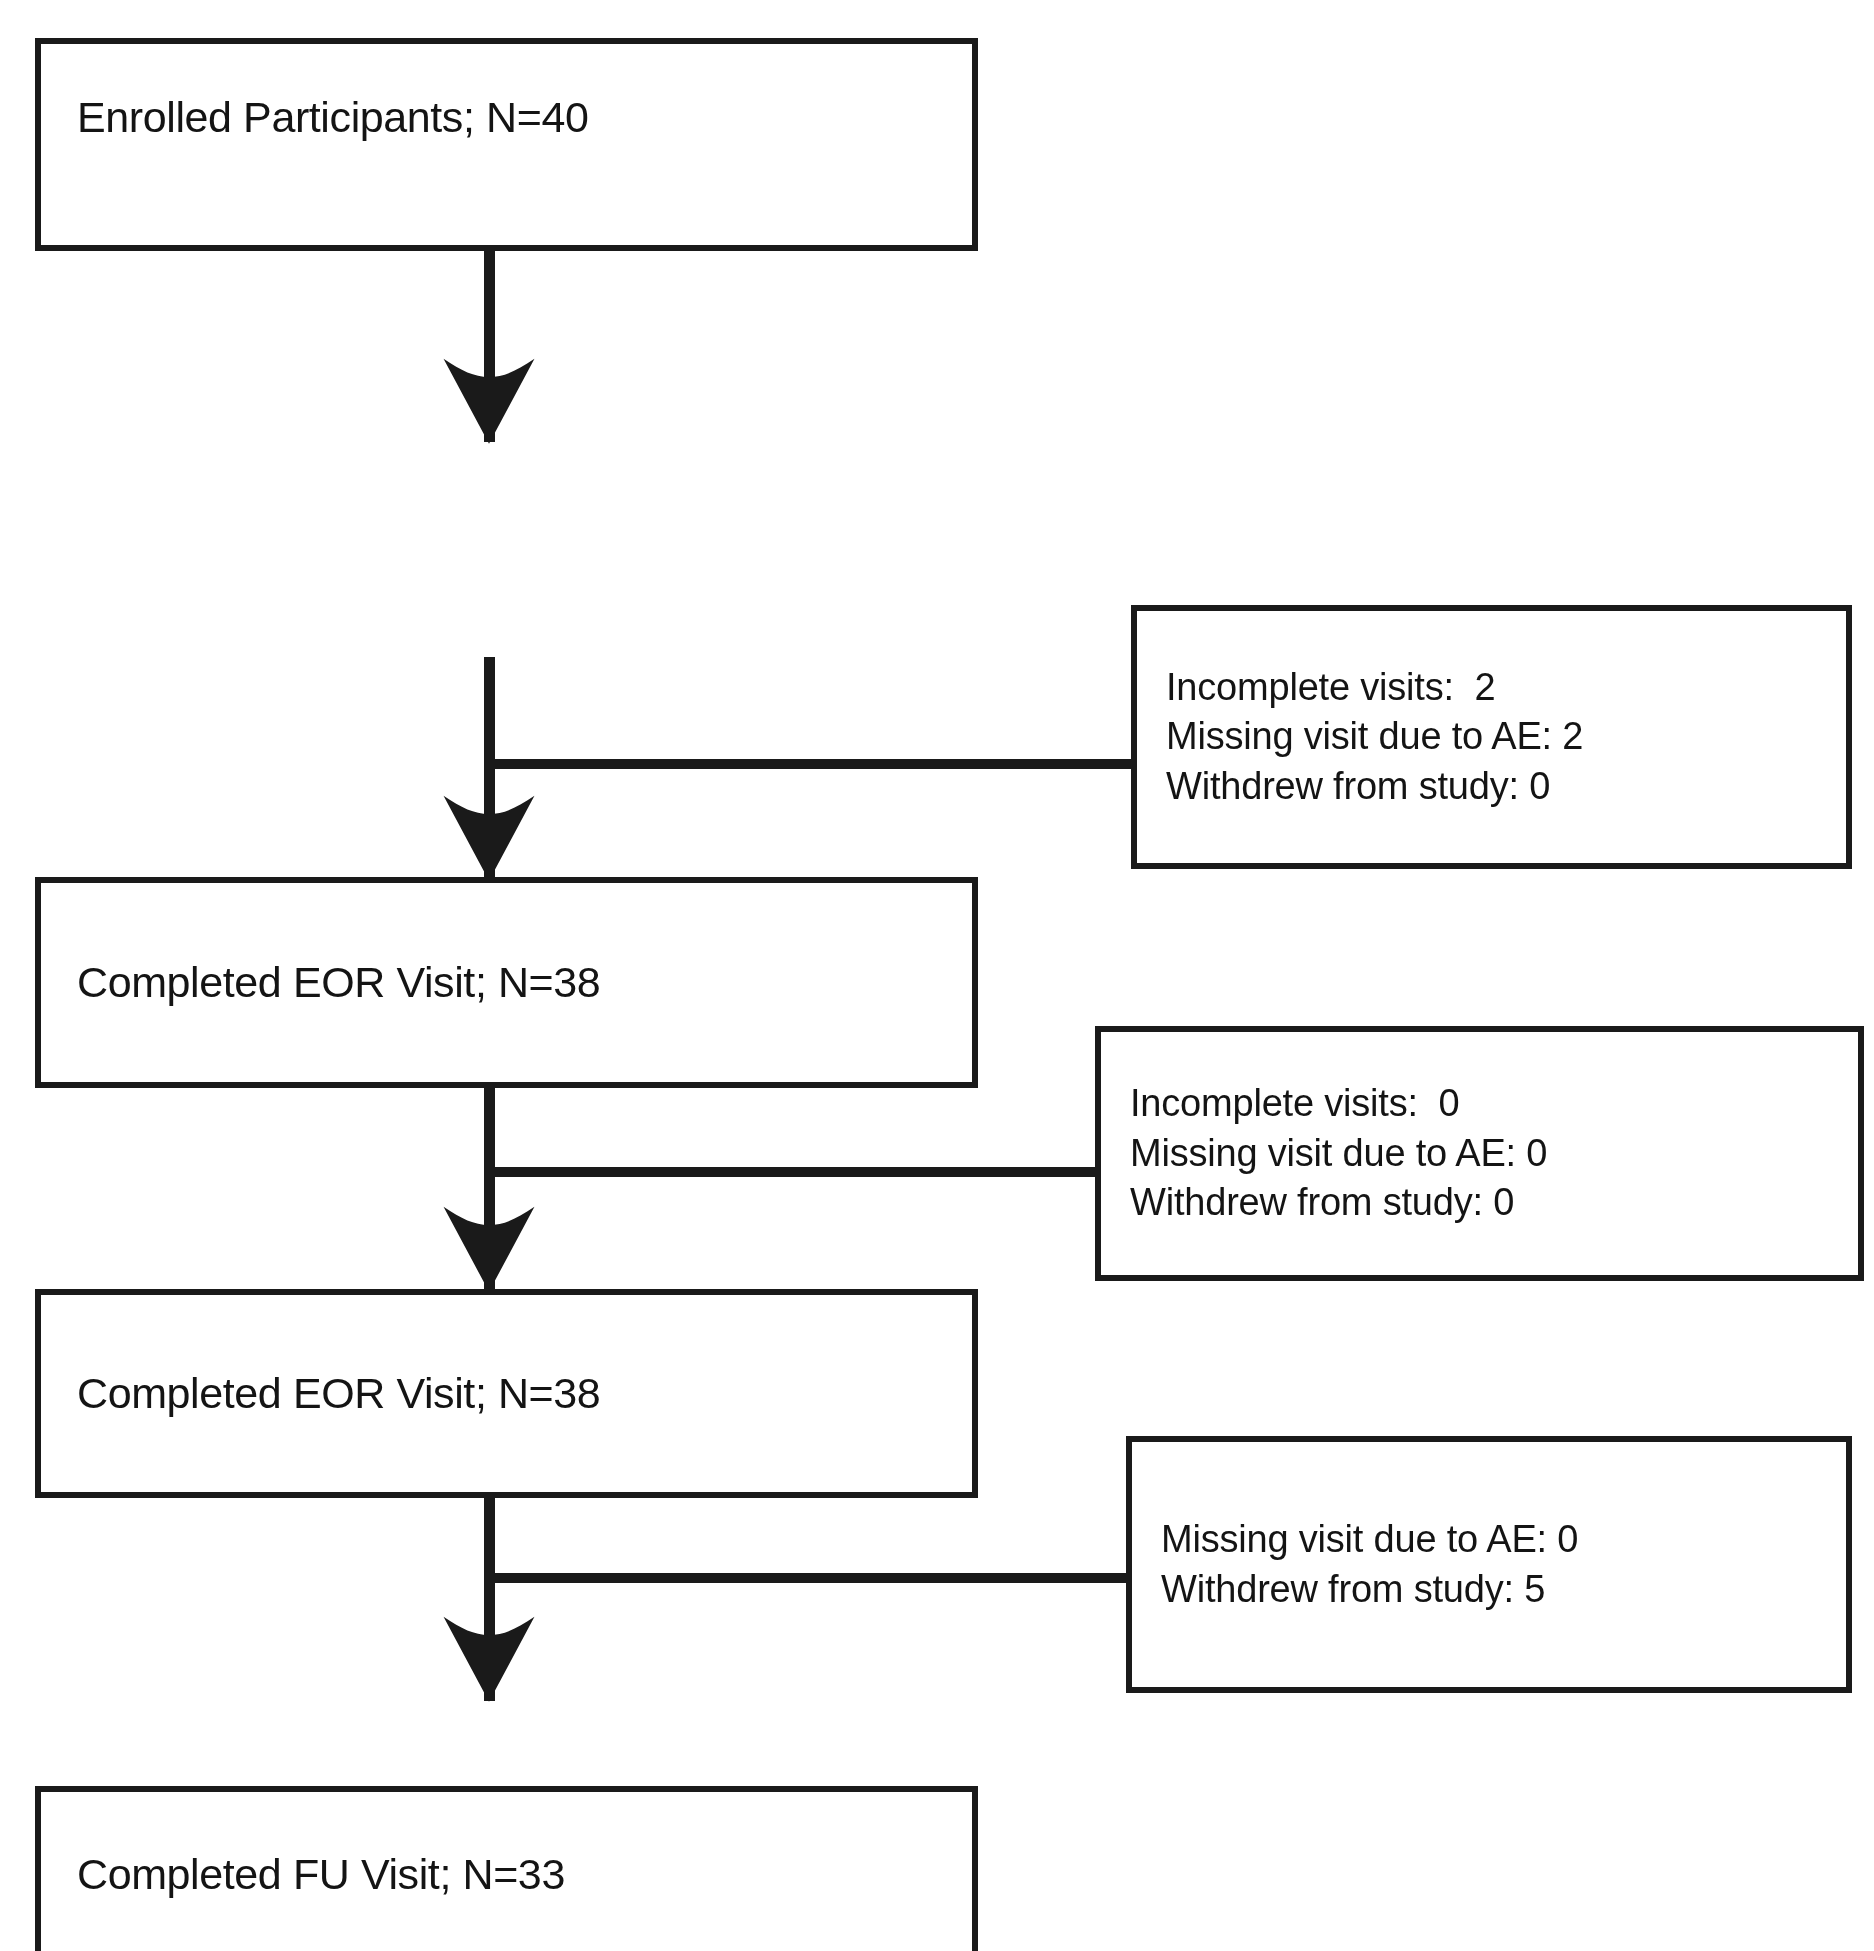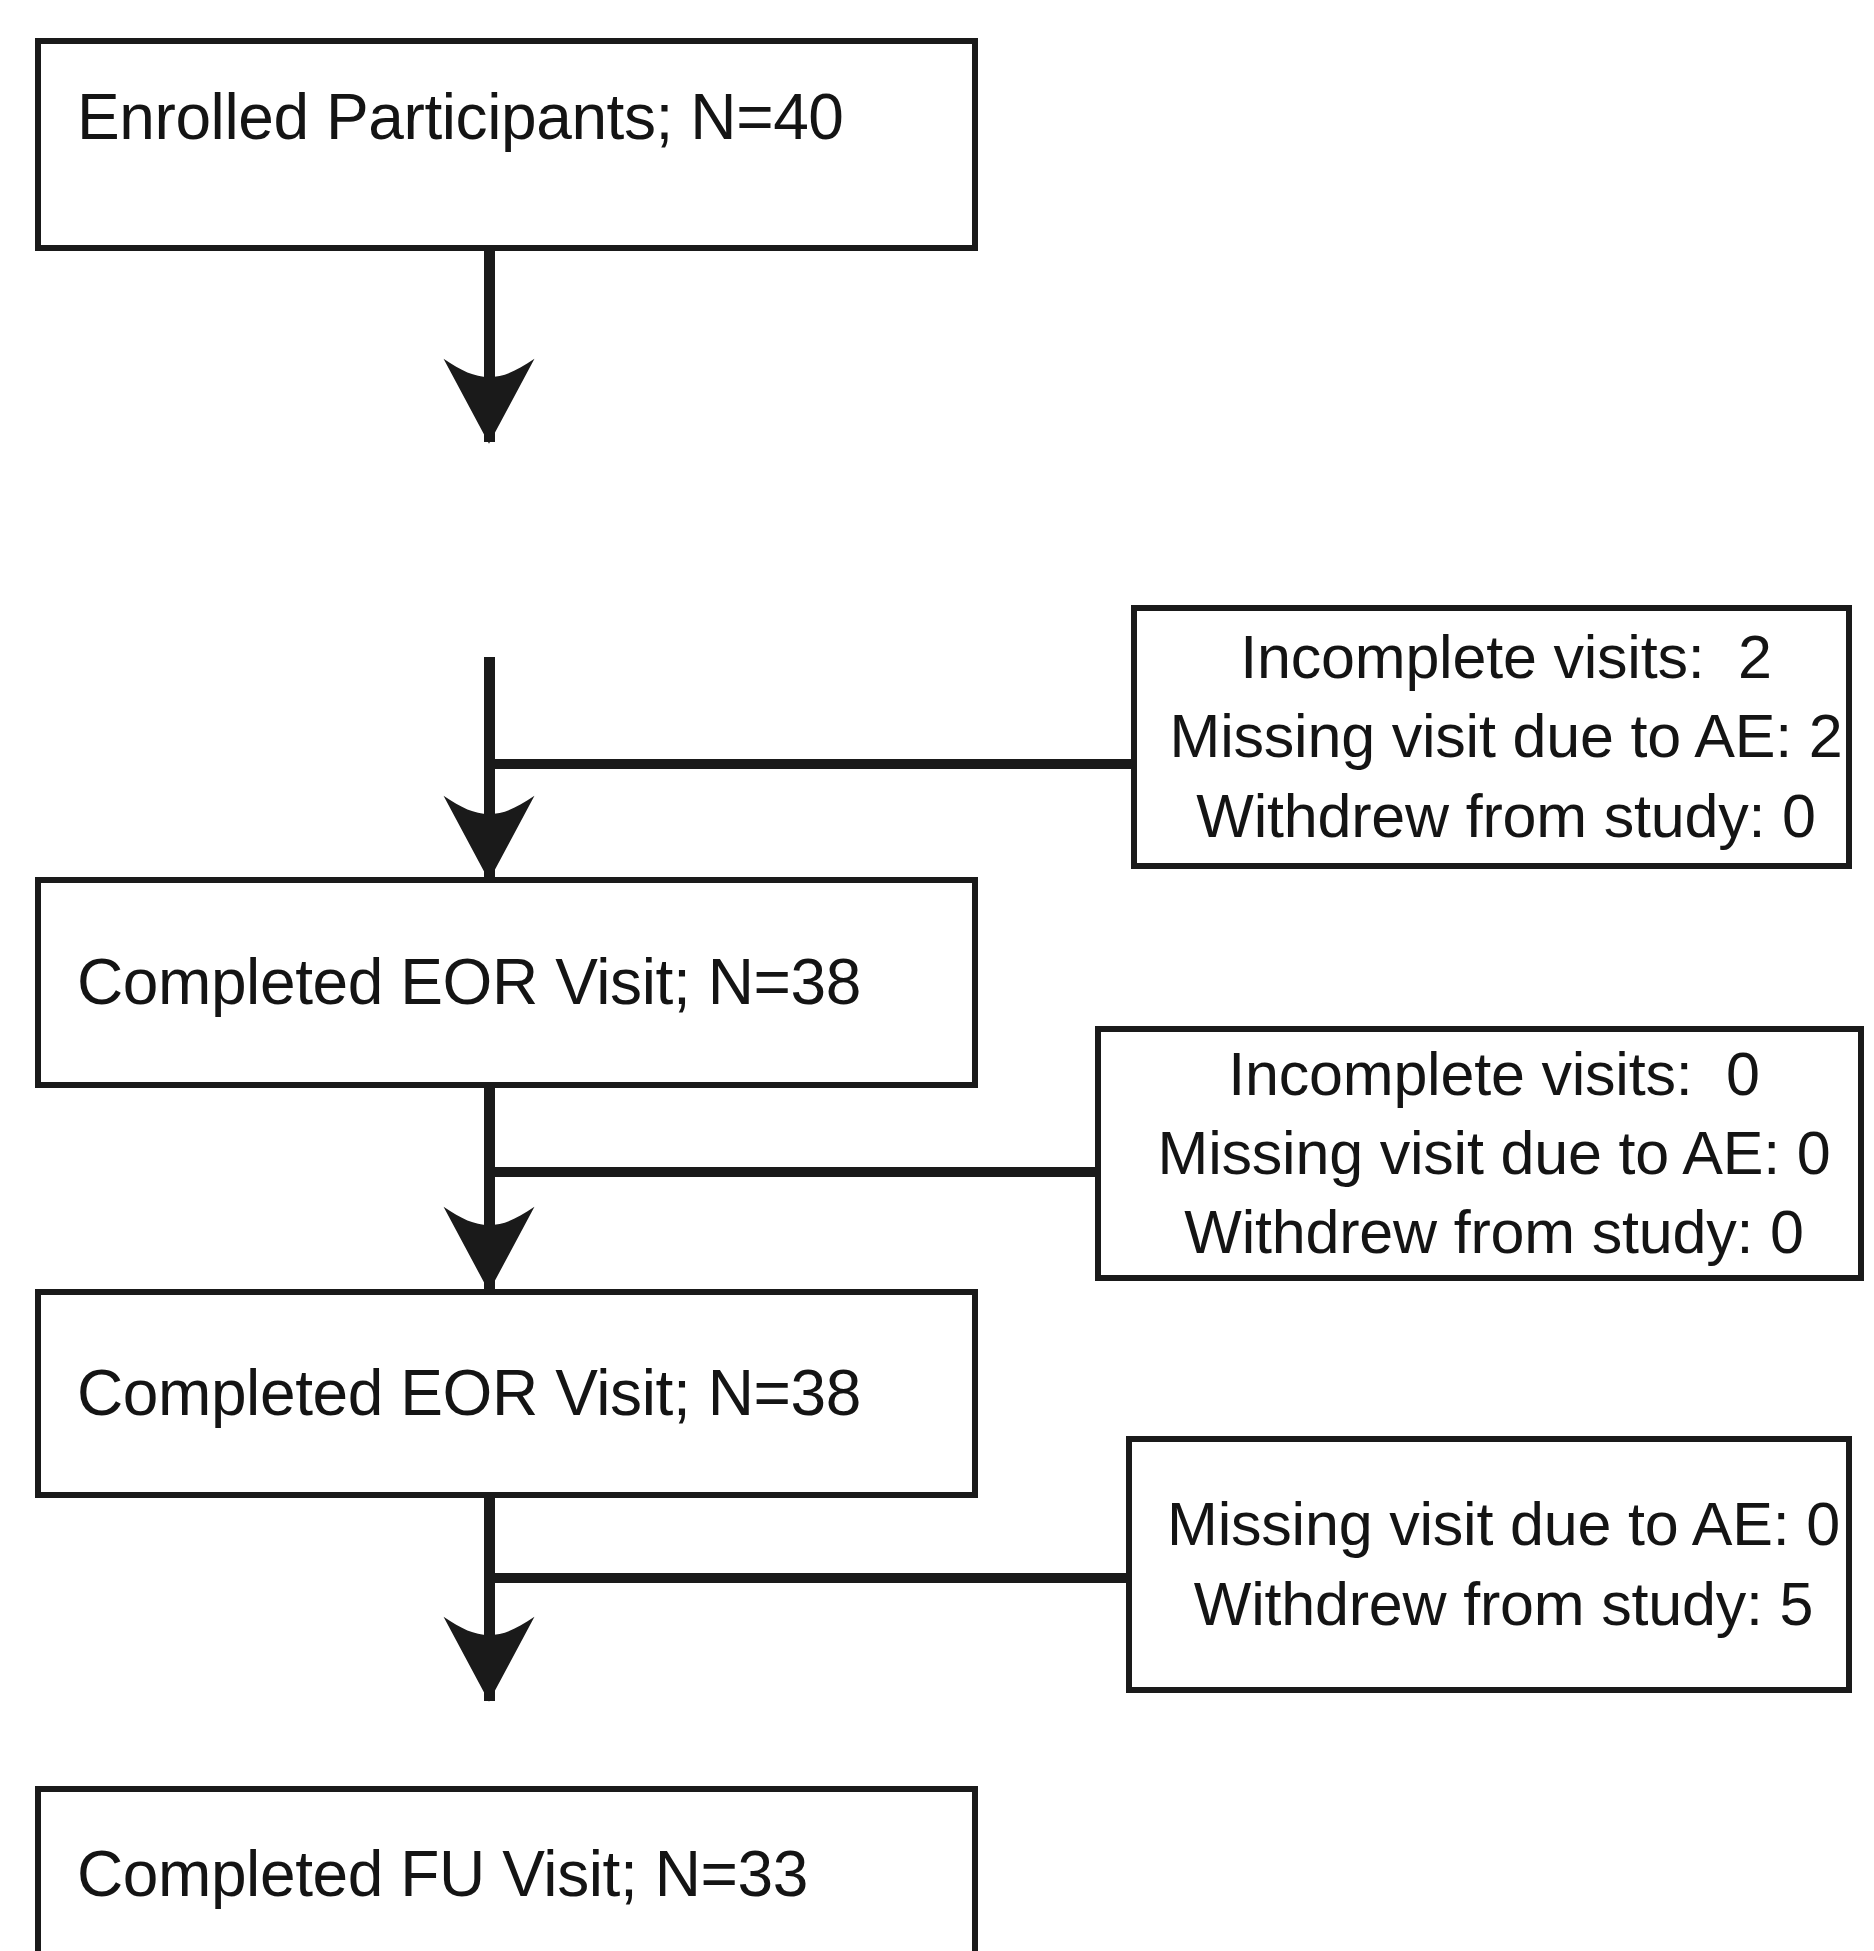--- a/index.html
+++ b/index.html
@@ -26,21 +26,21 @@
     background: #ffffff;
     border: 6.8px solid #1a1a1a;
     display: flex;
     align-items: center;
     z-index: 3;
   }
   .node .node-label {
     display: block;
     width: 100%;
     padding-left: 36px;
-    font-size: 64px;
+    font-size: 43px;
     line-height: 1.05;
     color: #141414;
     letter-spacing: -0.4px;
     white-space: nowrap;
   }
 
   
   #node-enrolled   { left: 35px;  top: 38px;   width: 943px; height: 213px; }
   #node-bl         { left: 35px;  top: 442px;  width: 943px; height: 216px; }
   #node-eor1       { left: 35px;  top: 877px; width: 943px; height: 211px; }
@@ -56,26 +56,25 @@
     box-sizing: border-box;
     background: #ffffff;
     border: 6px solid #1a1a1a;
     display: flex;
     flex-direction: column;
     justify-content: center;
     padding: 7.6px 0 7.6px 29px;
     z-index: 3;
   }
   .side-box .side-line {
-    font-size: 61px;
+    font-size: 38px;
     line-height: 1.30;
     color: #141414;
     letter-spacing: -0.2px;
     white-space: pre;
-    text-align: center;
   }
 
   #side-1 { left: 1131px; top: 605px;  width: 721px;  height: 264px; }
   #side-2 { left: 1095px; top: 1026px; width: 769px; height: 255px; }
   #side-3 { left: 1126px; top: 1436px; width: 726px;  height: 257px; }
 
   
   .vstem {
     position: absolute;
     width: 10.6px;

